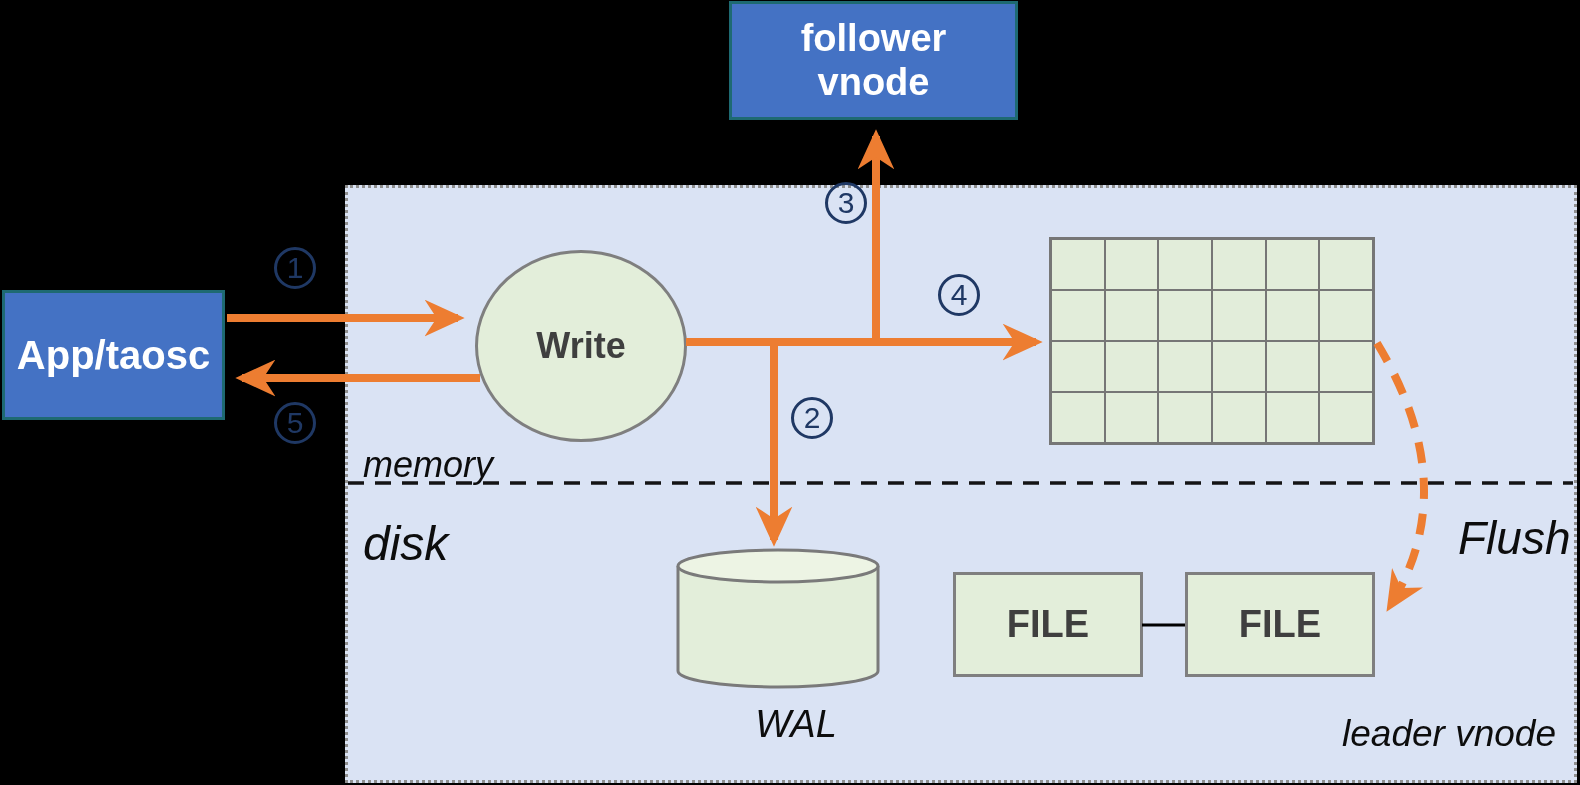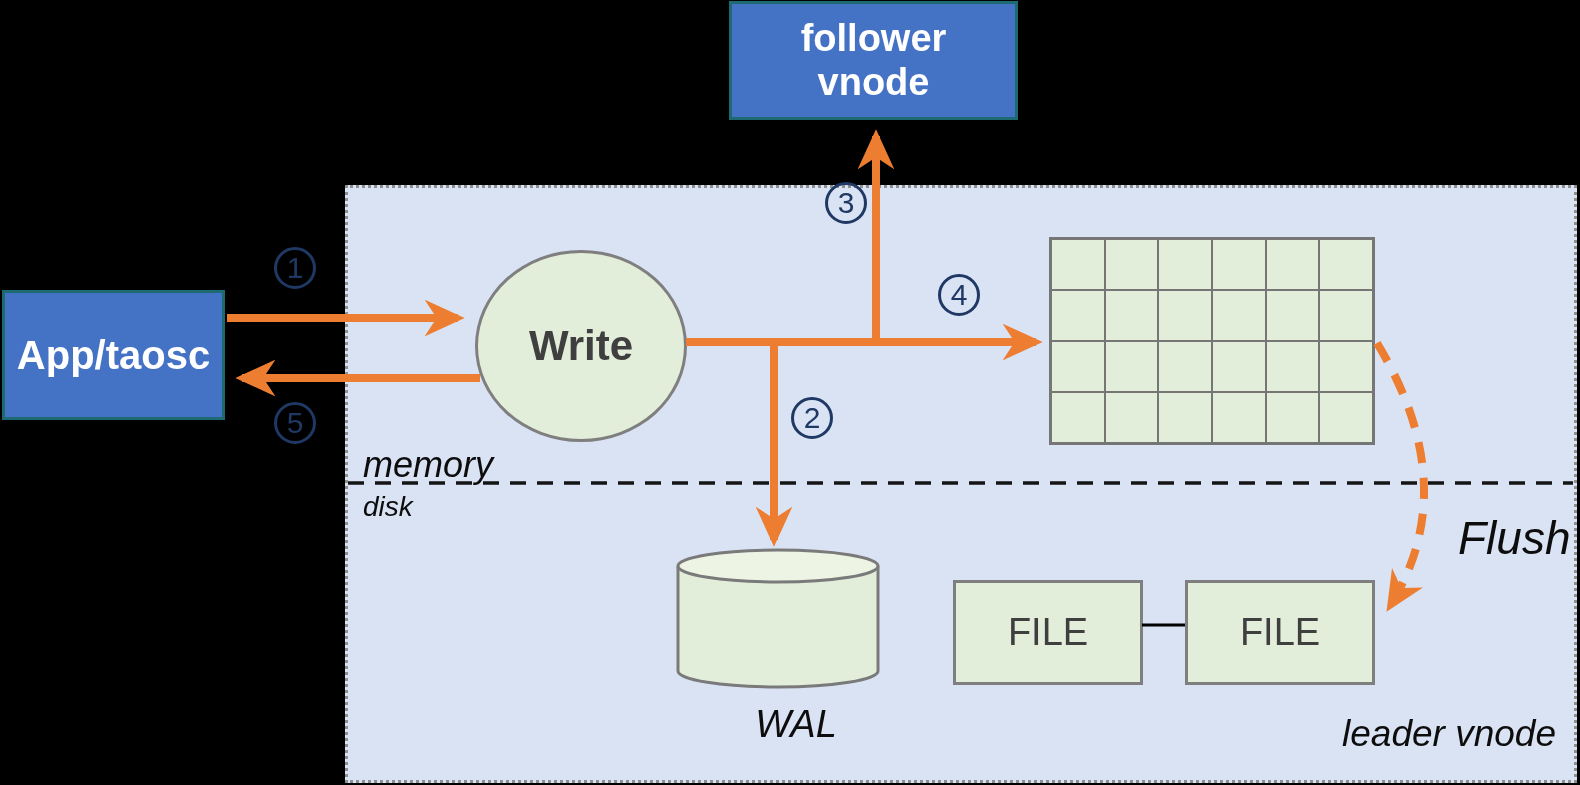--- a/index.html
+++ b/index.html
@@ -19,41 +19,41 @@
     display:flex; align-items:center; justify-content:center;
   }
   .follower { left:729px; top:1px; width:289px; height:119px; font-size:38px; line-height:1.15; }
   .follower span { display:inline-block; max-width:185px; }
   .app { left:2px; top:290px; width:223px; height:130px; font-size:40px; }
   
   .write-node {
     position:absolute; left:475px; top:250px; width:212px; height:192px;
     border-radius:50%; background:#E3EEDA; border:3px solid #7f7f7f;
     box-sizing:border-box; display:flex; align-items:center; justify-content:center;
-    font-size:42px; font-weight:bold; color:#3f3f3f;
+    font-size:36px; font-weight:bold; color:#3f3f3f;
   }
   
   .mem-table {
     position:absolute; left:1049px; top:237px; width:326px; height:208px;
     display:grid; grid-template-columns:repeat(6,1fr); grid-template-rows:repeat(4,1fr);
     gap:2px; background:#767676; border:3px solid #767676; box-sizing:border-box;
   }
   .mem-table .cell { background:#E2EDDA; }
   
   .file-box {
     position:absolute; width:190px; height:105px; background:#E3EEDA;
     border:3px solid #7f7f7f; box-sizing:border-box; display:flex;
-    align-items:center; justify-content:center; font-size:38px; font-weight:normal; color:#3f3f3f;margin-top:8px;
+    align-items:center; justify-content:center; font-size:38px; font-weight:bold; color:#3f3f3f;
   }
   .file-1 { left:953px; top:572px; }
   .file-2 { left:1185px; top:572px; }
   
   .lbl { position:absolute; color:#0d0d0d;font-style:italic; }
   .lbl-memory { left:363px; top:444px; font-size:36px; }
-  .lbl-disk   { left:363px; top:491px; font-size:28px; }
+  .lbl-disk   { left:363px; top:516px; font-size:48px; }
   .lbl-wal    { left:696px; top:703px; width:200px; text-align:center; font-size:38px; }
   .lbl-flush  { left:1458px; top:511px; font-size:46px;text-align:right; }
   .lbl-leader { left:1335px; top:713px; width:228px; text-align:center; font-size:37px; }
   
   .step {
     position:absolute; width:42px; height:42px; border:3px solid #1F3864;
     border-radius:50%; color:#1F3864; box-sizing:border-box;
     display:flex; align-items:center; justify-content:center;
     font-size:30px; font-weight:normal;
   }

